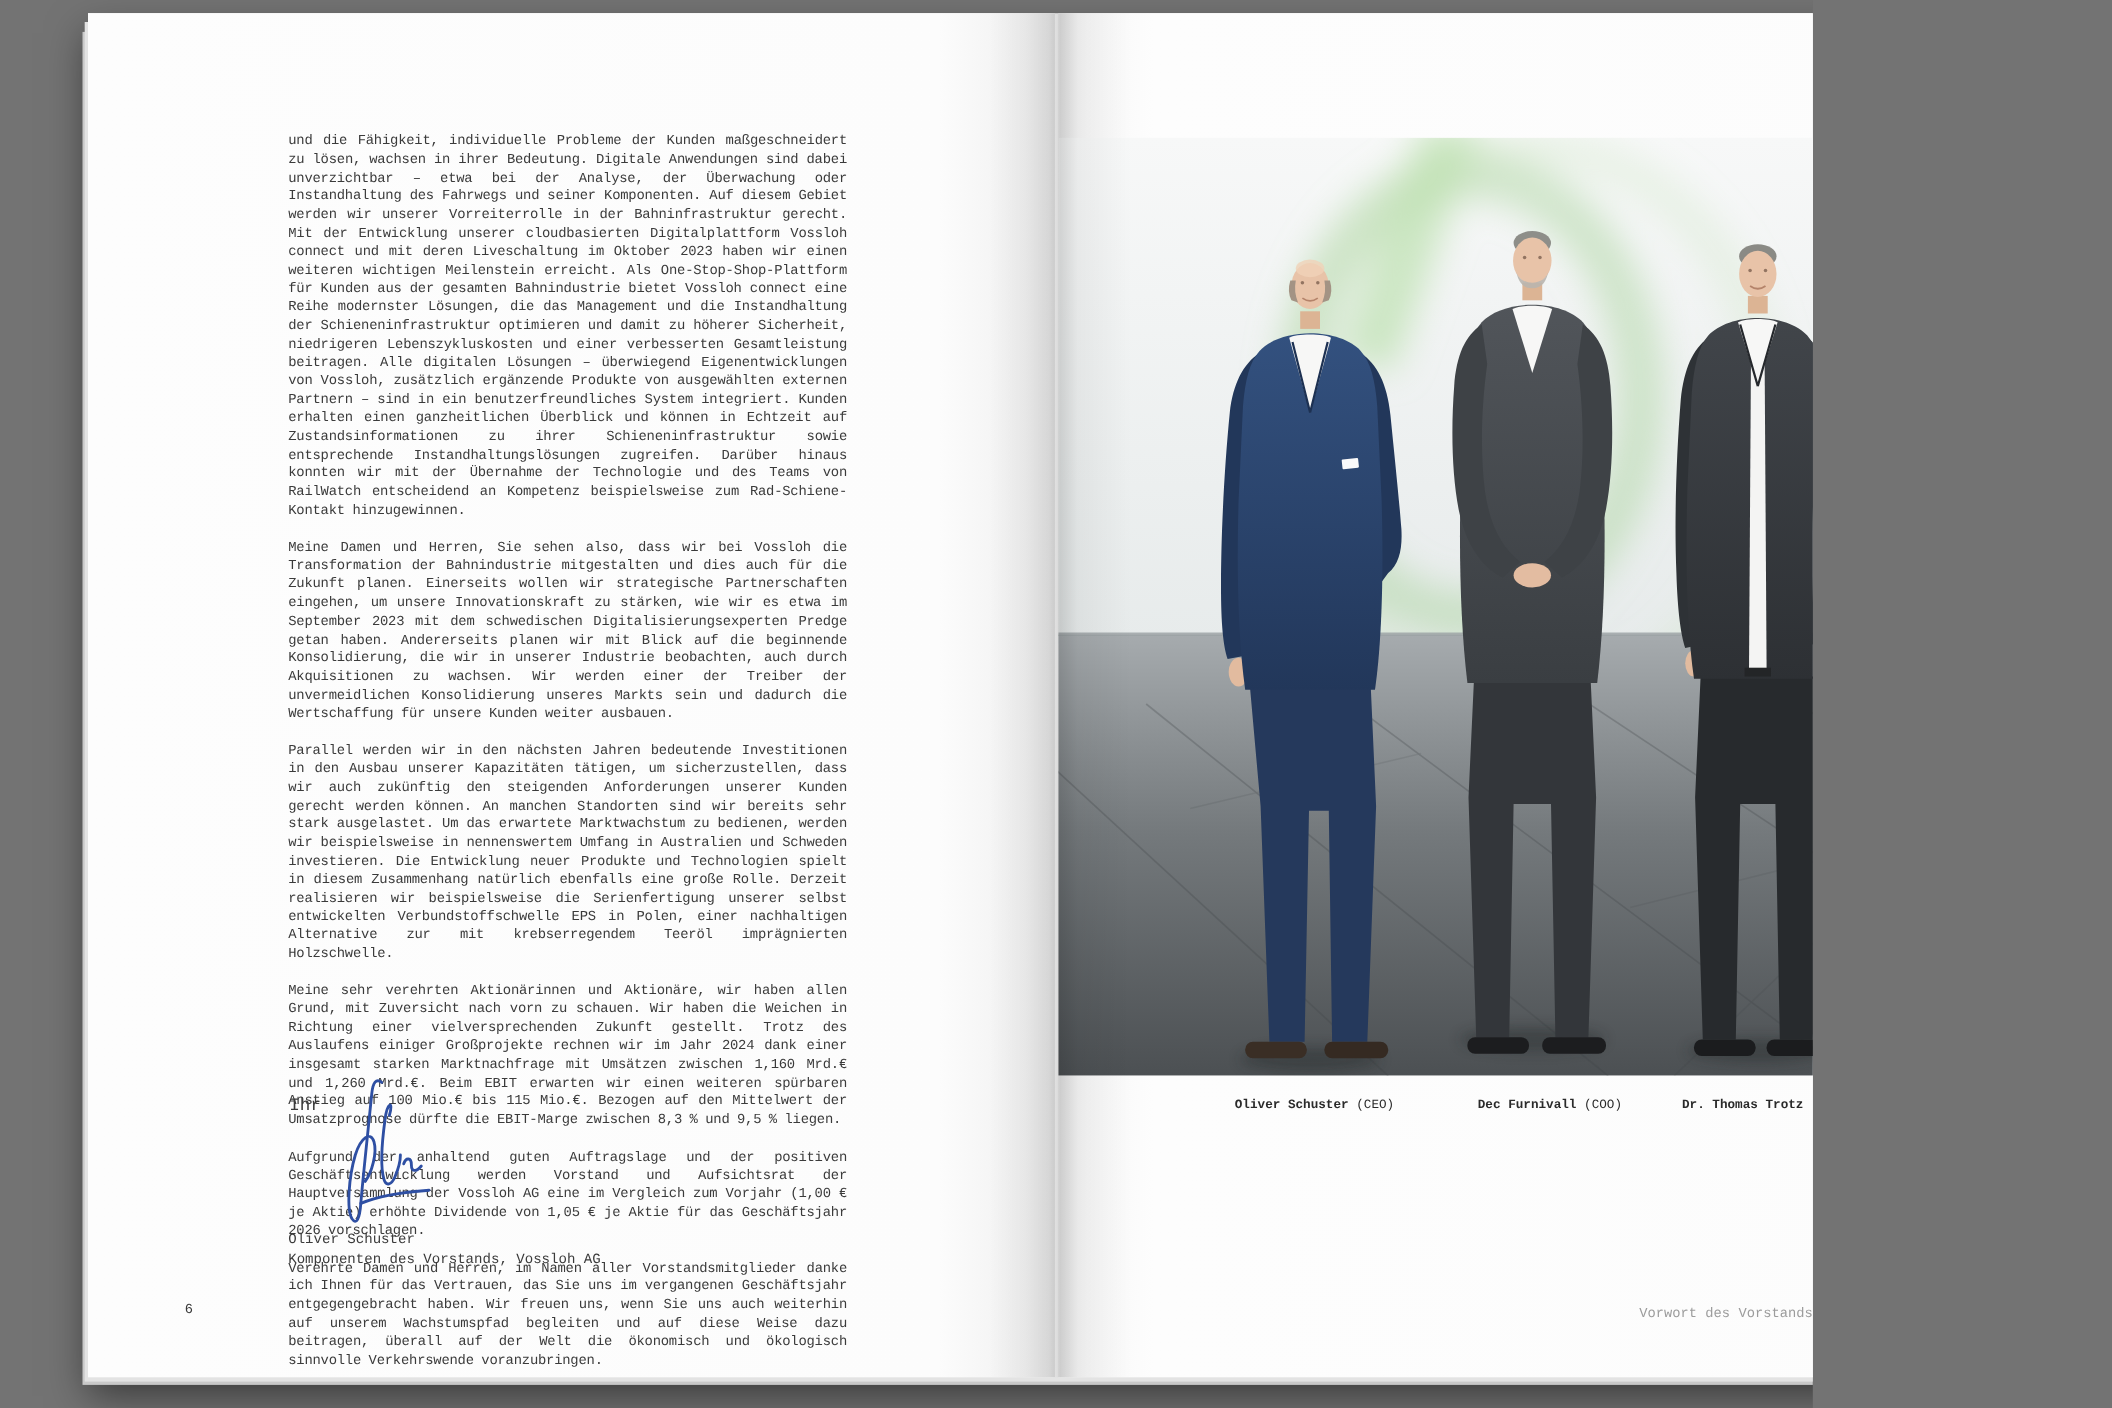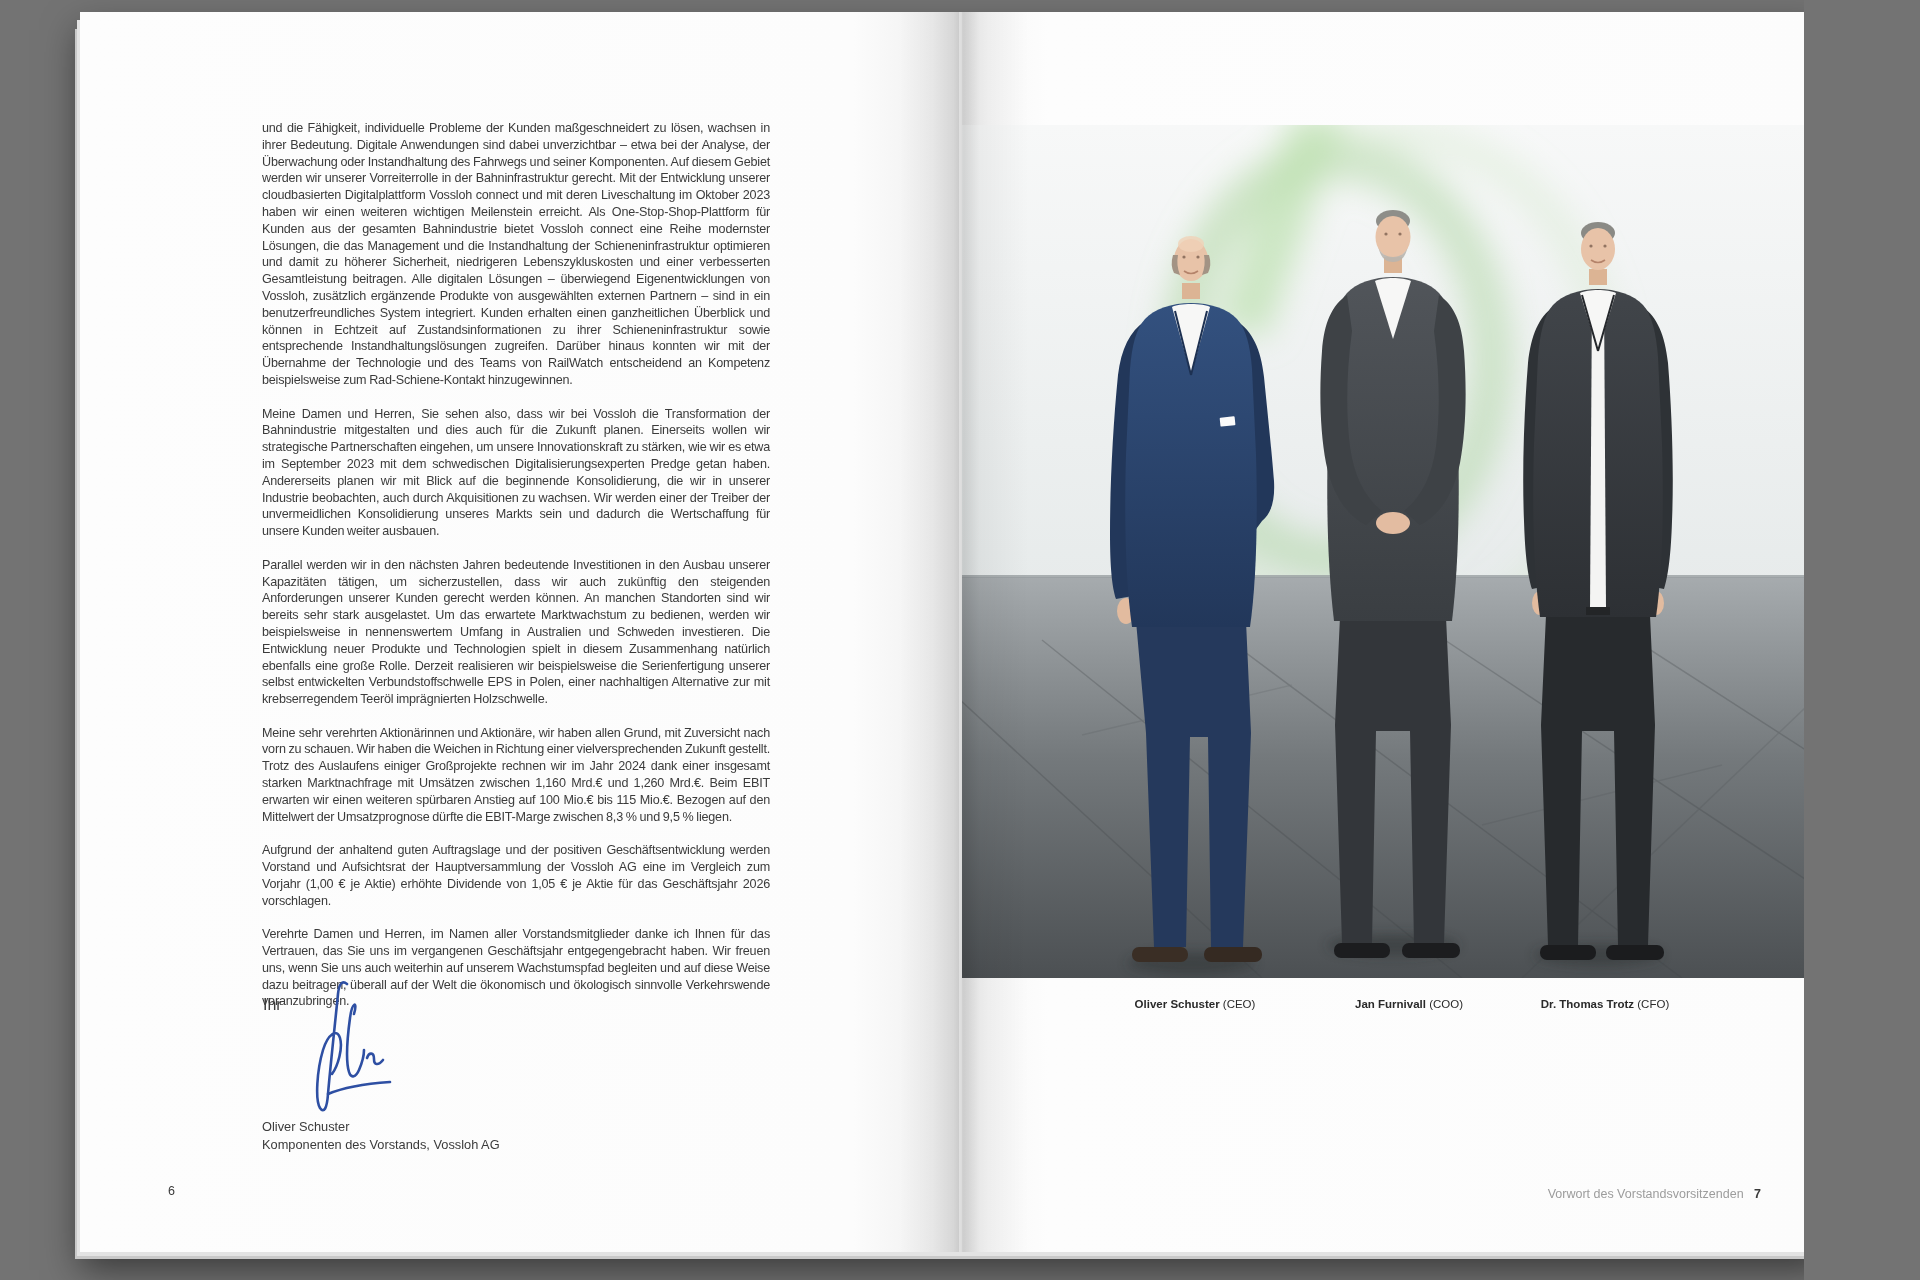--- a/index.html
+++ b/index.html
@@ -1,17 +1,17 @@
 <!DOCTYPE html>
 <html lang="de" style="--sig-ink: #2e4fa3; --logo-green: #a9d49e; --logo-green-light: #c6e4bc;"><head>
 <meta charset="utf-8">
 <style>
   html,body{margin:0;padding:0;background:#737373;}
-  .stage{position:relative;width:1804px;height:1280px;background:#737373;overflow:hidden;
-         font-family:Liberation Sans, sans-serif;}
+  .stage{position:relative;width:1648px;height:1280px;background:#737373;overflow:hidden;
+         font-family:Liberation Mono, monospace;}
   .spread{position:absolute;left:80px;top:12px;width:1746px;height:1240px;background:#fbfbfb;
           box-shadow:-5px 6px 0 -2px #e3e3e3,-10px 12px 0 -5px #c9c9c9,0 18px 34px rgba(0,0,0,.5);}
   .page{position:absolute;top:0;height:1240px;}
   .page-left{left:0;width:879px;background:linear-gradient(to right,#fdfdfd 0%,#fcfcfc 88%,#f1f1f1 97%,#e4e4e4 100%);}
   .page-right{left:882px;width:867px;background:linear-gradient(to right,#efefef 0%,#f8f8f8 3%,#fdfdfd 10%,#fcfcfc 100%);}
   .gutter{position:absolute;left:819px;top:0;width:130px;height:1240px;pointer-events:none;
           background:linear-gradient(to right,rgba(0,0,0,0) 0%,rgba(0,0,0,.07) 42%,rgba(0,0,0,.14) 50%,rgba(0,0,0,.05) 62%,rgba(0,0,0,0) 100%);}
   
   .textcol{position:absolute;left:182px;top:108px;width:508px;}
   .textcol p{font-size:12.6px;line-height:16.8px;margin:0 0 16.8px 0;text-align:justify;
@@ -188,21 +188,21 @@
             <path d="M629,135 q7,5 14,0" stroke="#b4836a" stroke-width="1.6" fill="none"></path>
           </g>
         </svg>
       </div>
 
       <div class="caption" style="left:233px">
         <span class="cap-name">Oliver Schuster</span>
         <span class="cap-role">(CEO)</span>
       </div>
       <div class="caption" style="left:447px">
-        <span class="cap-name">Jan Furnivall</span>
+        <span class="cap-name">Dec Furnivall</span>
         <span class="cap-role">(COO)</span>
       </div>
       <div class="caption" style="left:643px">
         <span class="cap-name">Dr. Thomas Trotz</span>
         <span class="cap-role">(CFO)</span>
       </div>
 
       <div class="footer">
         <span class="footer-label">Vorwort des Vorstandsvorsitzenden</span>
         <span class="footer-num">7</span>

